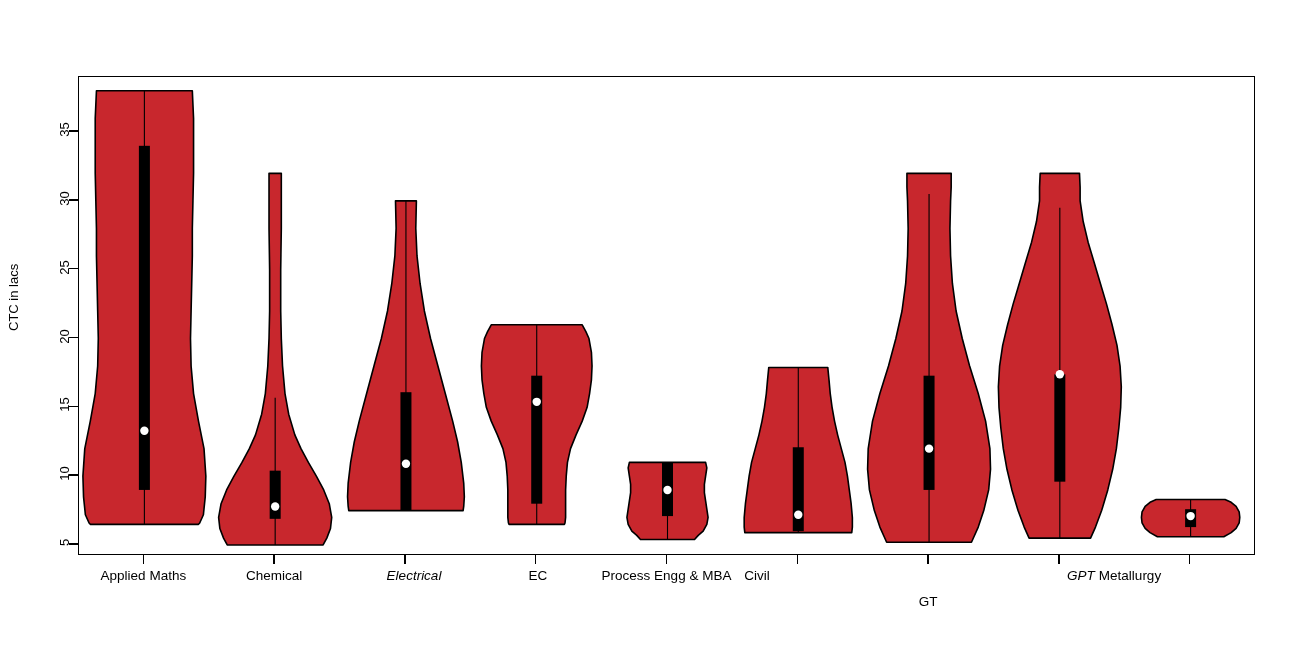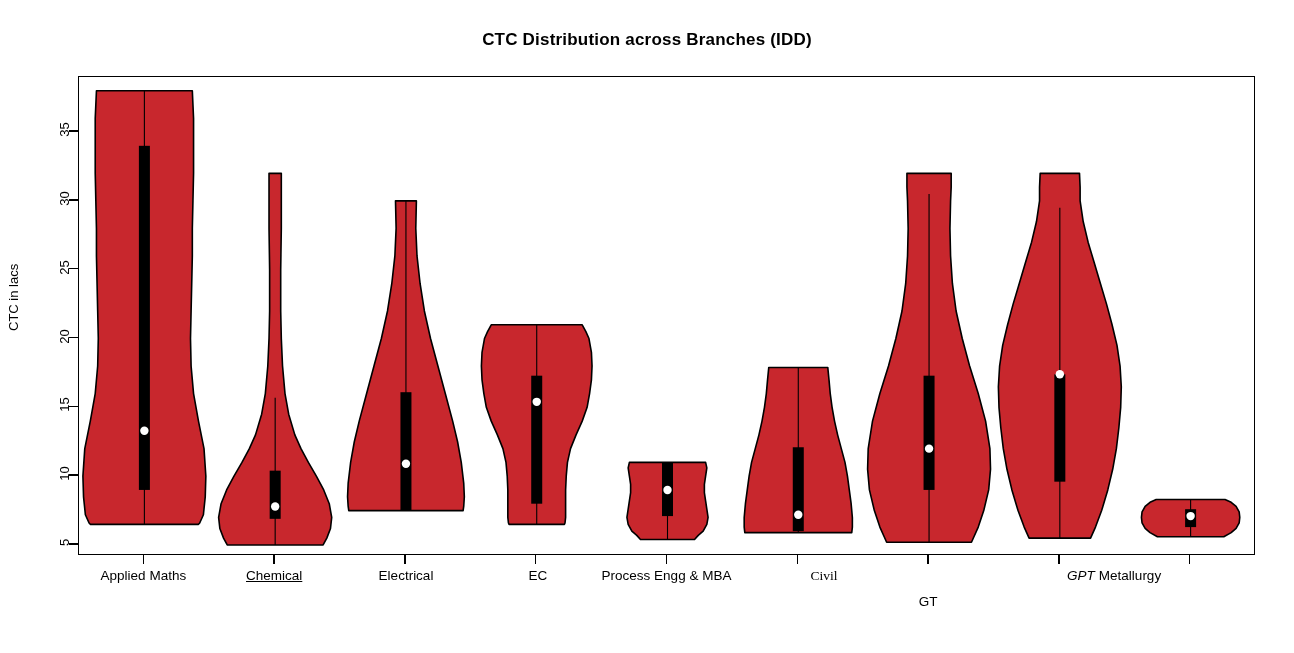--- a/index.html
+++ b/index.html
@@ -35,21 +35,20 @@
   #x-axis{position:absolute;left:78px;top:555px;width:1177px;height:60px;}
   .x-tick{position:absolute;top:0;width:1.5px;height:9px;background:#000;}
   .x-tick-label{position:absolute;top:13px;font-size:13.5px;white-space:nowrap;transform:translateX(-50%);text-align:left;}
   #x-axis-title{position:absolute;left:0;top:612px;width:1294px;text-align:center;font-size:13.5px;}
 </style>
 </head>
 <body>
 
 <div id="root">
 
-  <div id="chart-title">CTC Distribution across Branches (IDD)</div>
 
   <div id="y-axis">
     <div id="y-axis-title">CTC in lacs</div>
   <div class="y-tick" style="top: 467.239px;"></div>
       <div class="y-tick-label" style="top: 458.989px;">5</div>
       <div class="y-tick" style="top: 398.417px;"></div>
       <div class="y-tick-label" style="top: 390.167px;">10</div>
       <div class="y-tick" style="top: 329.595px;"></div>
       <div class="y-tick-label" style="top: 321.345px;">15</div>
       <div class="y-tick" style="top: 260.773px;"></div>
@@ -118,29 +117,29 @@
           <rect x="1106.111111111111" y="432.2011494252874" width="11" height="17.893678160919535" fill="#000000"></rect>
           <circle cx="1111.611111111111" cy="439.0833333333333" r="4.2" fill="#FFFFFF"></circle>
         </g>
       </svg>
   </div>
 
   <div id="x-axis">
       <div class="x-tick" style="left: 64.6389px;"></div>
       <div class="x-tick-label" style="left: 65.3889px;">Applied Maths</div>
       <div class="x-tick" style="left: 195.417px;"></div>
-      <div class="x-tick-label" style="left: 196.167px; text-decoration: underline;">Chemical</div>
+      <div class="x-tick-label" style="left: 196.167px;">Chemical</div>
       <div class="x-tick" style="left: 326.194px;"></div>
-      <div class="x-tick-label" style="left: 328px;">Electrical</div>
+      <div class="x-tick-label" style="left: 336px; font-style: italic;">Electrical</div>
       <div class="x-tick" style="left: 456.972px;"></div>
       <div class="x-tick-label" style="left: 460px;">EC</div>
       <div class="x-tick" style="left: 587.75px;"></div>
       <div class="x-tick-label" style="left: 588.5px;">Process Engg &amp; MBA</div>
       <div class="x-tick" style="left: 718.528px;"></div>
-      <div class="x-tick-label" style="left: 746px; font-family: Liberation Serif, serif;">Civil</div>
+      <div class="x-tick-label" style="left: 679px;">Civil</div>
       <div class="x-tick" style="left: 849.306px;"></div>
       <div class="x-tick-label" style="left: 850.056px; margin-top: 26px;">GT</div>
       <div class="x-tick" style="left: 980.083px;"></div>
       <div class="x-tick-label" style="left: 1003px; font-style: italic;">GPT</div>
       <div class="x-tick" style="left: 1110.86px;"></div>
       <div class="x-tick-label" style="left: 1052px;">Metallurgy</div>
     </div>
 
 </div>
 

